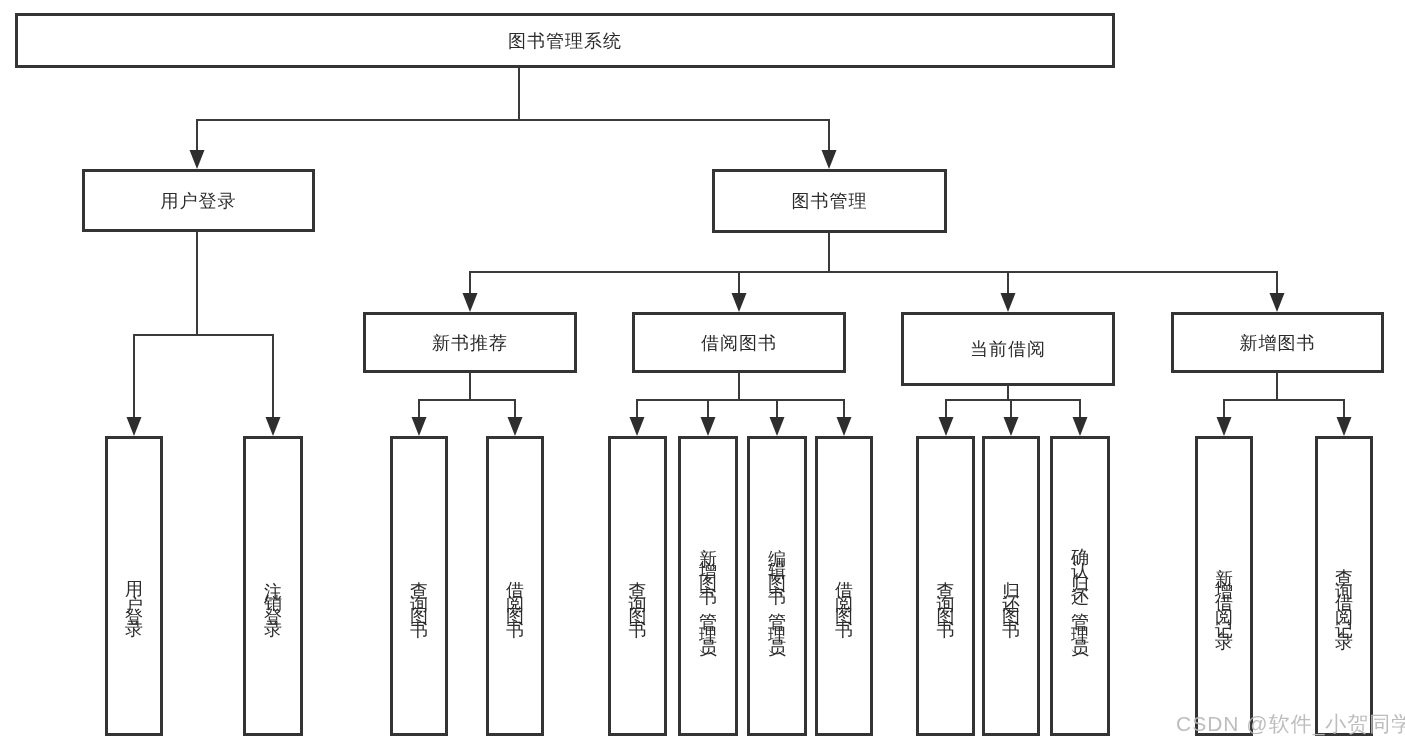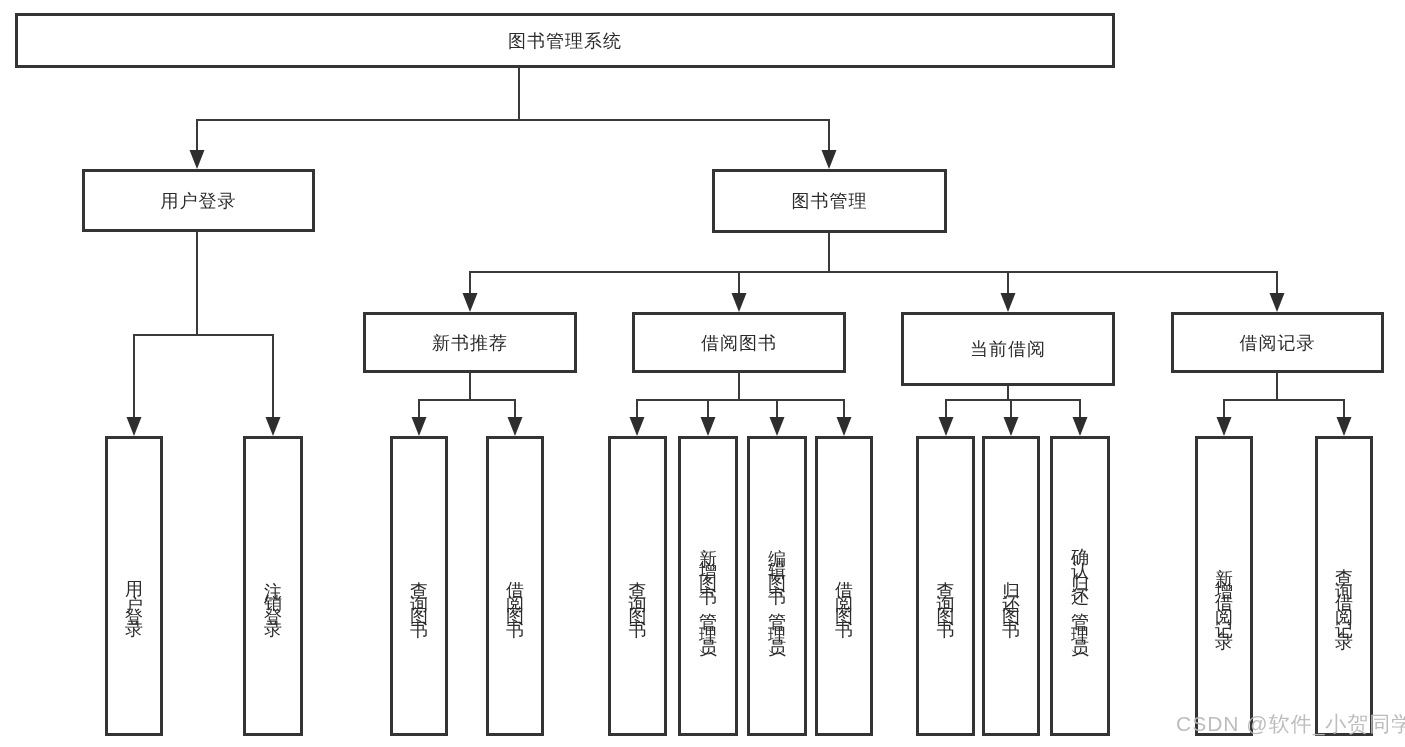--- a/index.html
+++ b/index.html
@@ -129,21 +129,21 @@
   <div class="node p-new-book">
     <span class="label">新书推荐</span>
   </div>
   <div class="node p-book-borrow">
     <span class="label">借阅图书</span>
   </div>
   <div class="node p-current-borrow">
     <span class="label">当前借阅</span>
   </div>
   <div class="node p-borrow-records">
-    <span class="label">借阅记录</span>
+    <span class="label">新增图书</span>
   </div>
 
   <div class="node leaf p-l1">
     <span class="label">用户登录</span>
   </div>
   <div class="node leaf p-l2">
     <span class="label">注销登录</span>
   </div>
   <div class="node leaf p-l3">
     <span class="label">查询图书</span>

